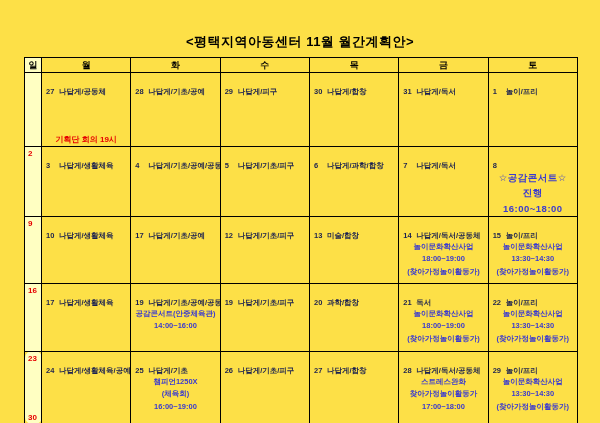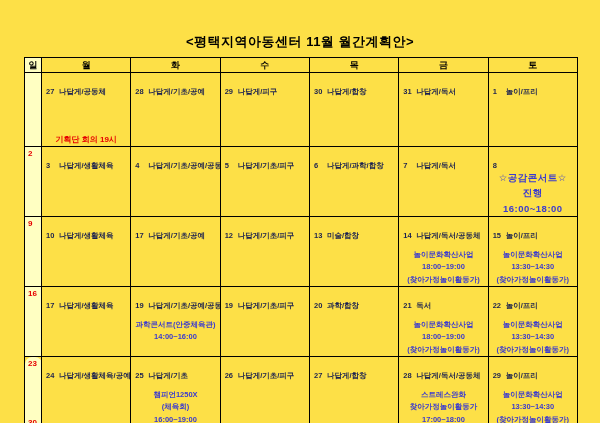--- a/index.html
+++ b/index.html
@@ -14,21 +14,21 @@
                 text-align:center;padding:1px 0 0 0;}
   th.sunh{background:#ffffc2;color:#e60000;}
   th.sath{color:#2b2bd5;}
   td.sc{background:#ffffc2;}
   .sci{display:flex;flex-direction:column;justify-content:space-between;height:100%;
        box-sizing:border-box;padding:3px 1px 2px 3px;}
   .sn{font-size:8px;font-weight:bold;color:#e60000;line-height:1;}
   .ct{padding:3px 1px 0 4px;font-size:7.5px;font-weight:bold;color:#1b2150;
       white-space:nowrap;margin-top:11px;}
   .n{display:inline-block;min-width:13px;}
-  .ev{margin-top:8px;text-align:center;font-size:7.5px;font-weight:bold;
+  .ev{margin-top:0;text-align:center;font-size:7.5px;font-weight:bold;
       color:#3a3ad0;line-height:1.65;}
   .ev.red{color:#e60000;margin-top:36px;font-size:8px;}
   .ev.big{font-size:9.5px;line-height:1.6;margin-top:0;letter-spacing:.5px;}
   tr.r1 td{height:64px;} tr.r2 td{height:55px;} tr.r3 td{height:66px;}
   tr.r4 td{height:67px;} tr.r5 td{height:72px;border-radius:7px;}
 </style>
 </head>
 <body>
 
 <div class="page">
@@ -158,21 +158,21 @@
           <div class="sci">
               <span class="sn">16</span>
             </div>
         </td>
         <td>
           <div class="ct"><span class="n">17</span><span class="p">나답게/생활체육</span></div>
         </td>
         <td>
           <div class="ct"><span class="n">19</span><span class="p">나답게/기초/공예/공동체</span></div>
           <div class="ev">
-            <div>과학콘서트(안중체육관)</div>
+            <div>공감콘서트(안중체육관)</div>
             <div>14:00~16:00</div>
           </div>
         </td>
         <td>
           <div class="ct"><span class="n">19</span><span class="p">나답게/기초/피구</span></div>
         </td>
         <td>
           <div class="ct"><span class="n">20</span><span class="p">과학/합창</span></div>
         </td>
         <td>

